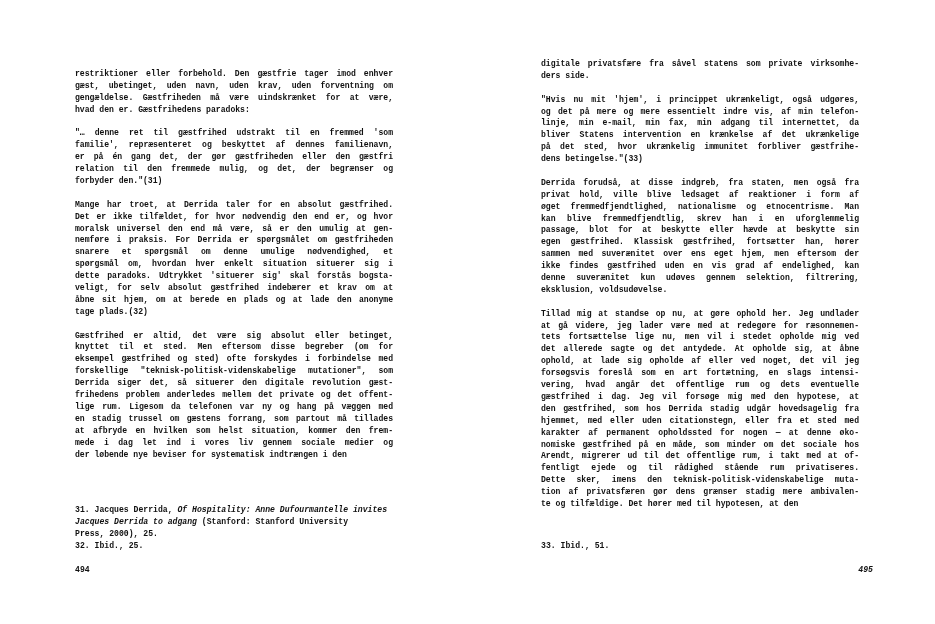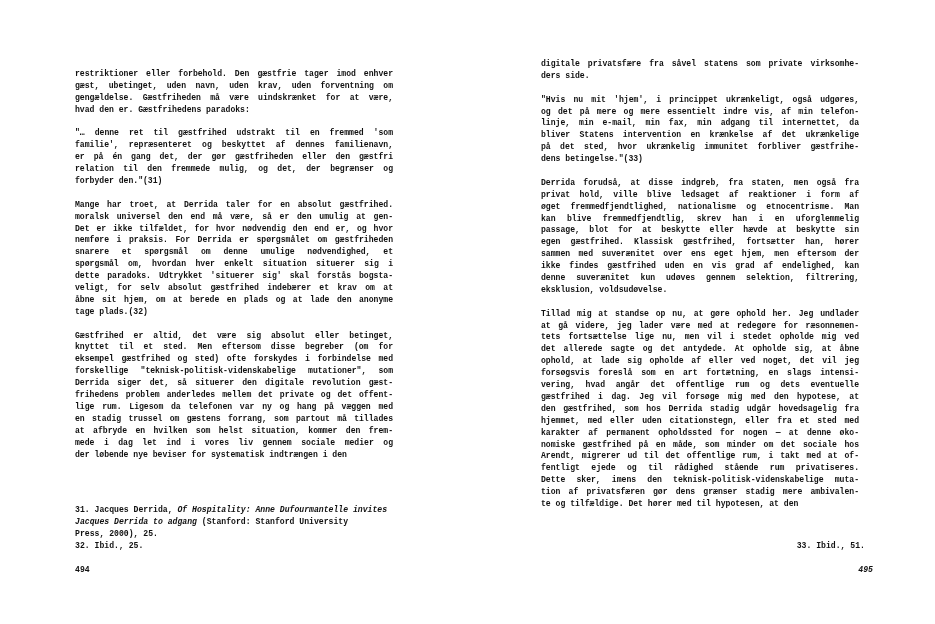--- a/index.html
+++ b/index.html
@@ -16,21 +16,21 @@
     font-weight: bold;
     letter-spacing: -0.02px;
   }
   .page-left .col { left: 75px; top: 68px; width: 318px; }
   .page-right .col { left: 74px; top: 58px; width: 318px; }
   .line { white-space: pre; display: block; height: 11.9px; }
   .line.justify { text-align: justify; text-align-last: justify; white-space: normal; }
   .gap { height: 11.9px; }
   .fn { position: absolute; font-family: "Liberation Mono", "DejaVu Sans Mono", monospace; font-size: 8.15px; line-height: 11.9px; color: #111; font-weight: bold; }
   .page-left .fn { left: 75px; top: 504px; width: 318px; }
-  .page-right .fn { left: 80px; top: 540px; width: 318px; text-align: right; }
+  .page-right .fn { left: 74px; top: 540px; width: 318px; }
   .it { font-style: italic; }
   .pnum { position: absolute; top: 565px; font-family: "Liberation Mono", "DejaVu Sans Mono", monospace; font-size: 8.15px; font-weight: bold; color: #111; }
   .page-left .pnum { left: 75px; }
   .page-right .pnum { right: 62px; font-style: italic; }
 </style>
 </head>
 <body>
 
 <div class="page page-left">
   <div class="col" id="left-col">
@@ -44,22 +44,22 @@
       <div>
         <span class="line justify">"… denne ret til gæstfrihed udstrakt til en fremmed 'som</span>
         <span class="line justify">familie', repræsenteret og beskyttet af dennes familienavn,</span>
         <span class="line justify">er på én gang det, der gør gæstfriheden eller den gæstfri</span>
         <span class="line justify">relation til den fremmede mulig, og det, der begrænser og</span>
         <span class="line">forbyder den."(31)</span>
       </div>
       <div class="gap"></div>
       <div>
         <span class="line justify">Mange har troet, at Derrida taler for en absolut gæstfrihed.</span>
+        <span class="line justify">Det er ikke tilfældet, for hvor nødvendig den end er, og hvor</span>
         <span class="line justify">moralsk universel den end må være, så er den umulig at gen-</span>
-        <span class="line justify">Det er ikke tilfældet, for hvor nødvendig den end er, og hvor</span>
         <span class="line justify">nemføre i praksis. For Derrida er spørgsmålet om gæstfriheden</span>
         <span class="line justify">snarere et spørgsmål om denne umulige nødvendighed, et</span>
         <span class="line justify">spørgsmål om, hvordan hver enkelt situation situerer sig i</span>
         <span class="line justify">dette paradoks. Udtrykket 'situerer sig' skal forstås bogsta-</span>
         <span class="line justify">veligt, for selv absolut gæstfrihed indebærer et krav om at</span>
         <span class="line justify">åbne sit hjem, om at berede en plads og at lade den anonyme</span>
         <span class="line">tage plads.(32)</span>
       </div>
       <div class="gap"></div>
       <div>

